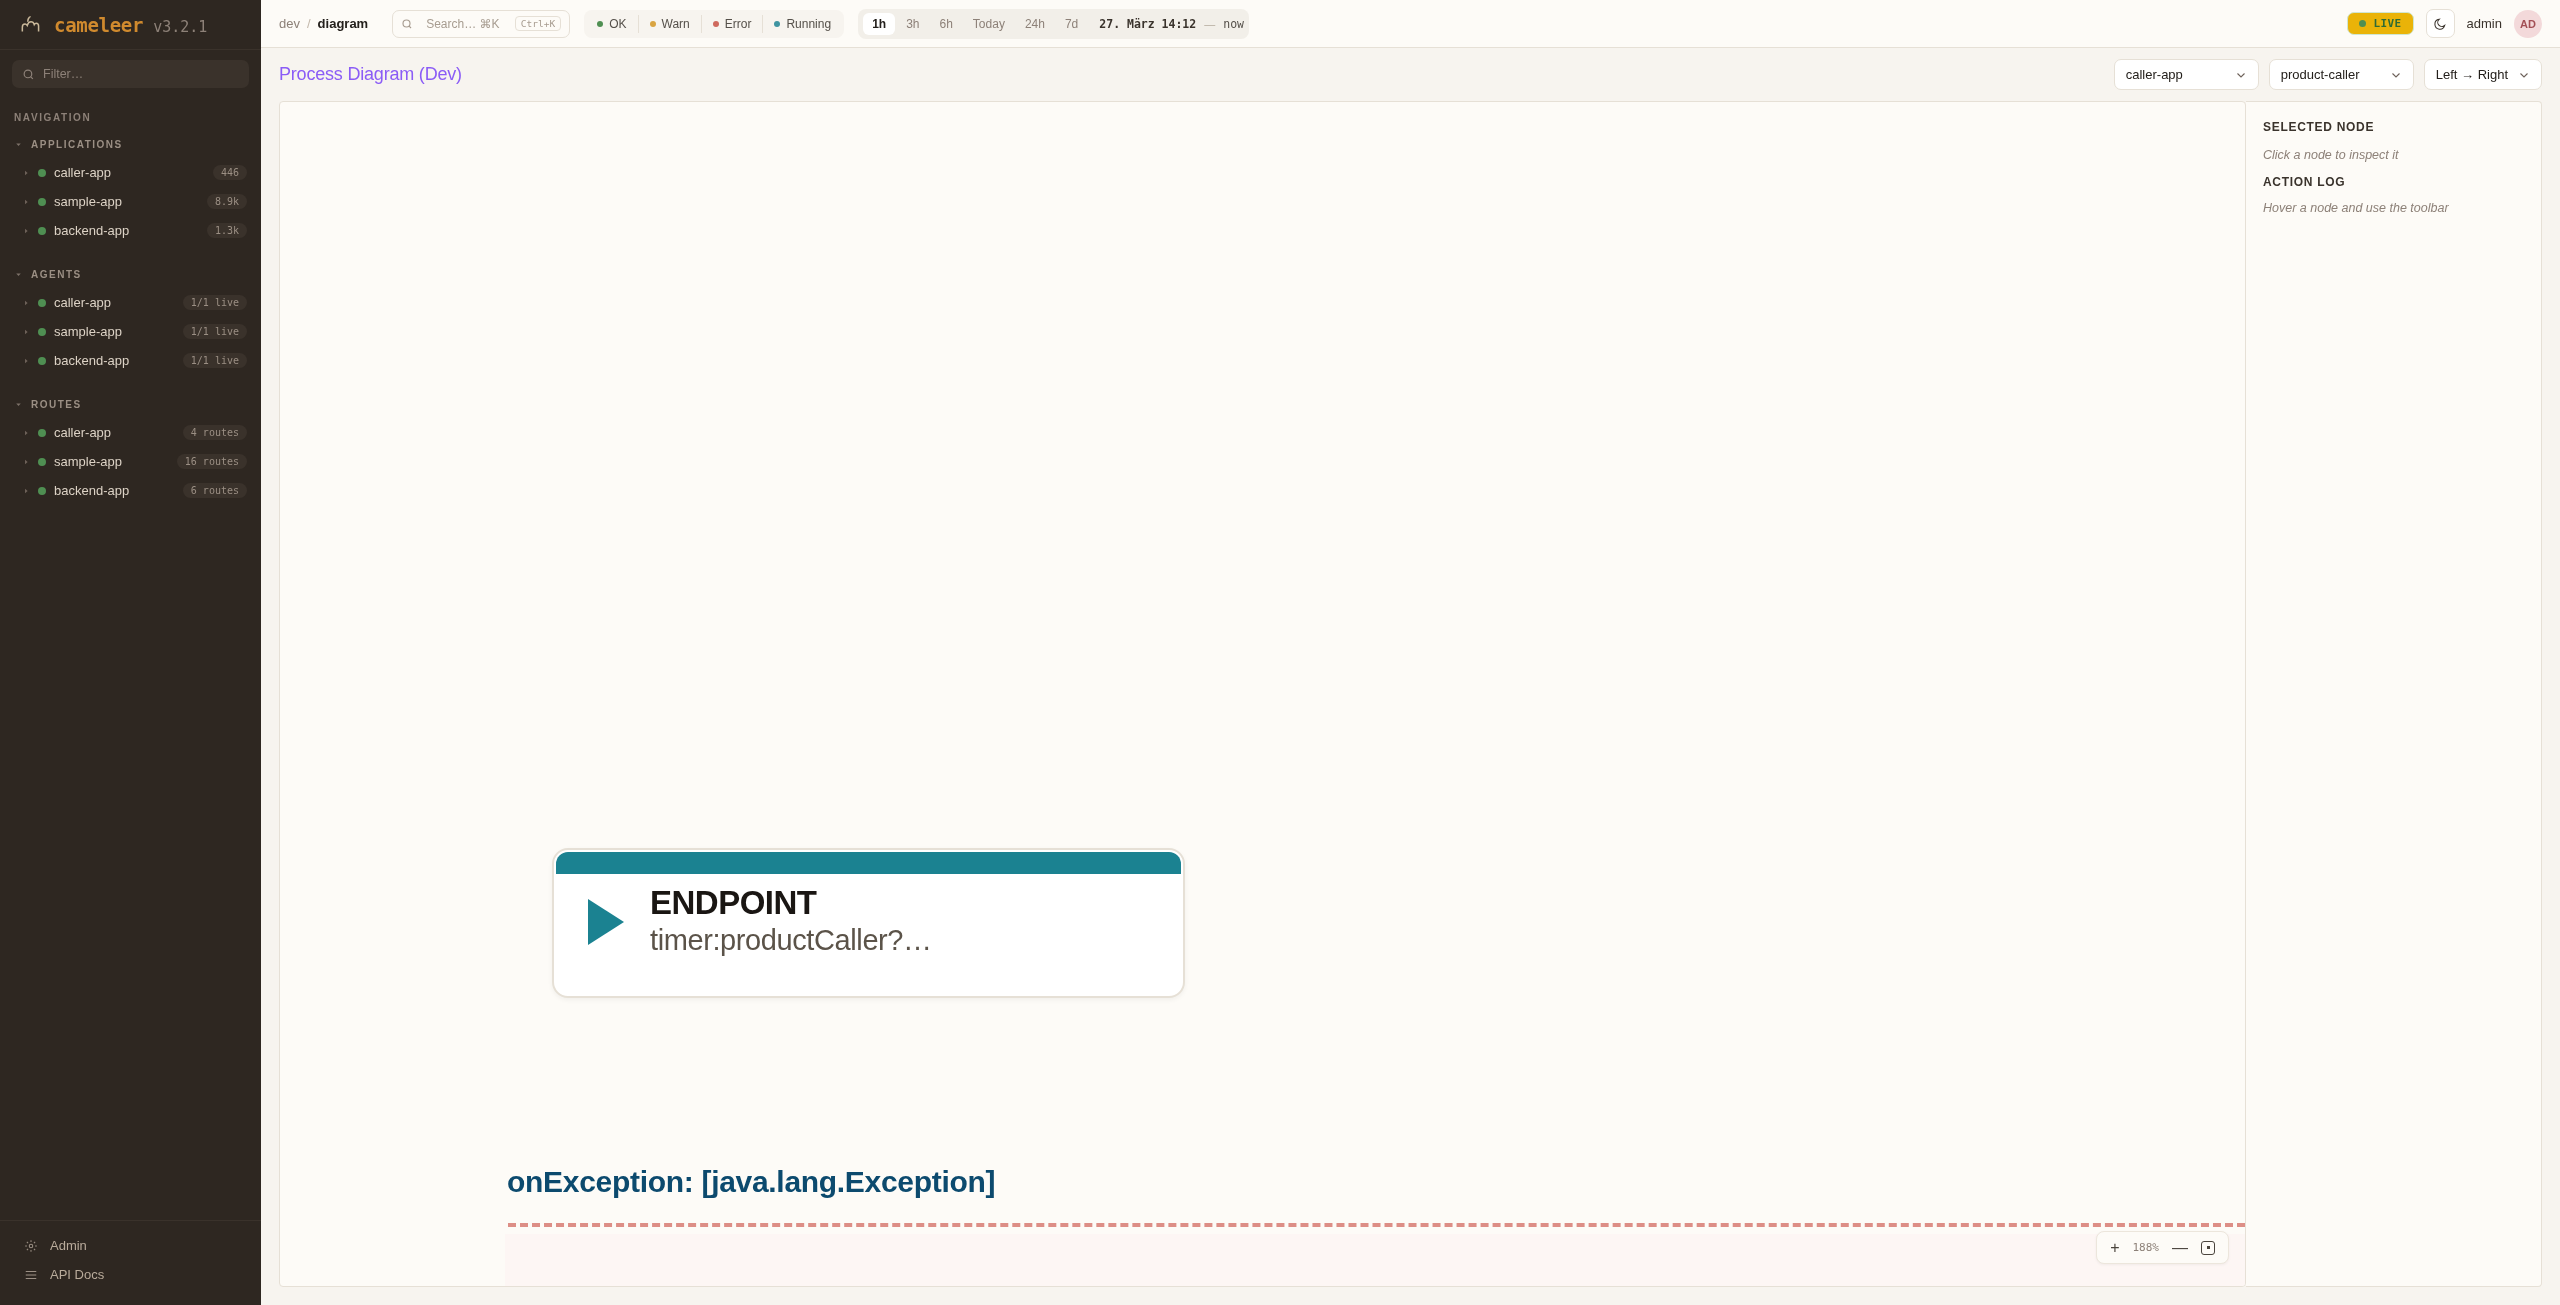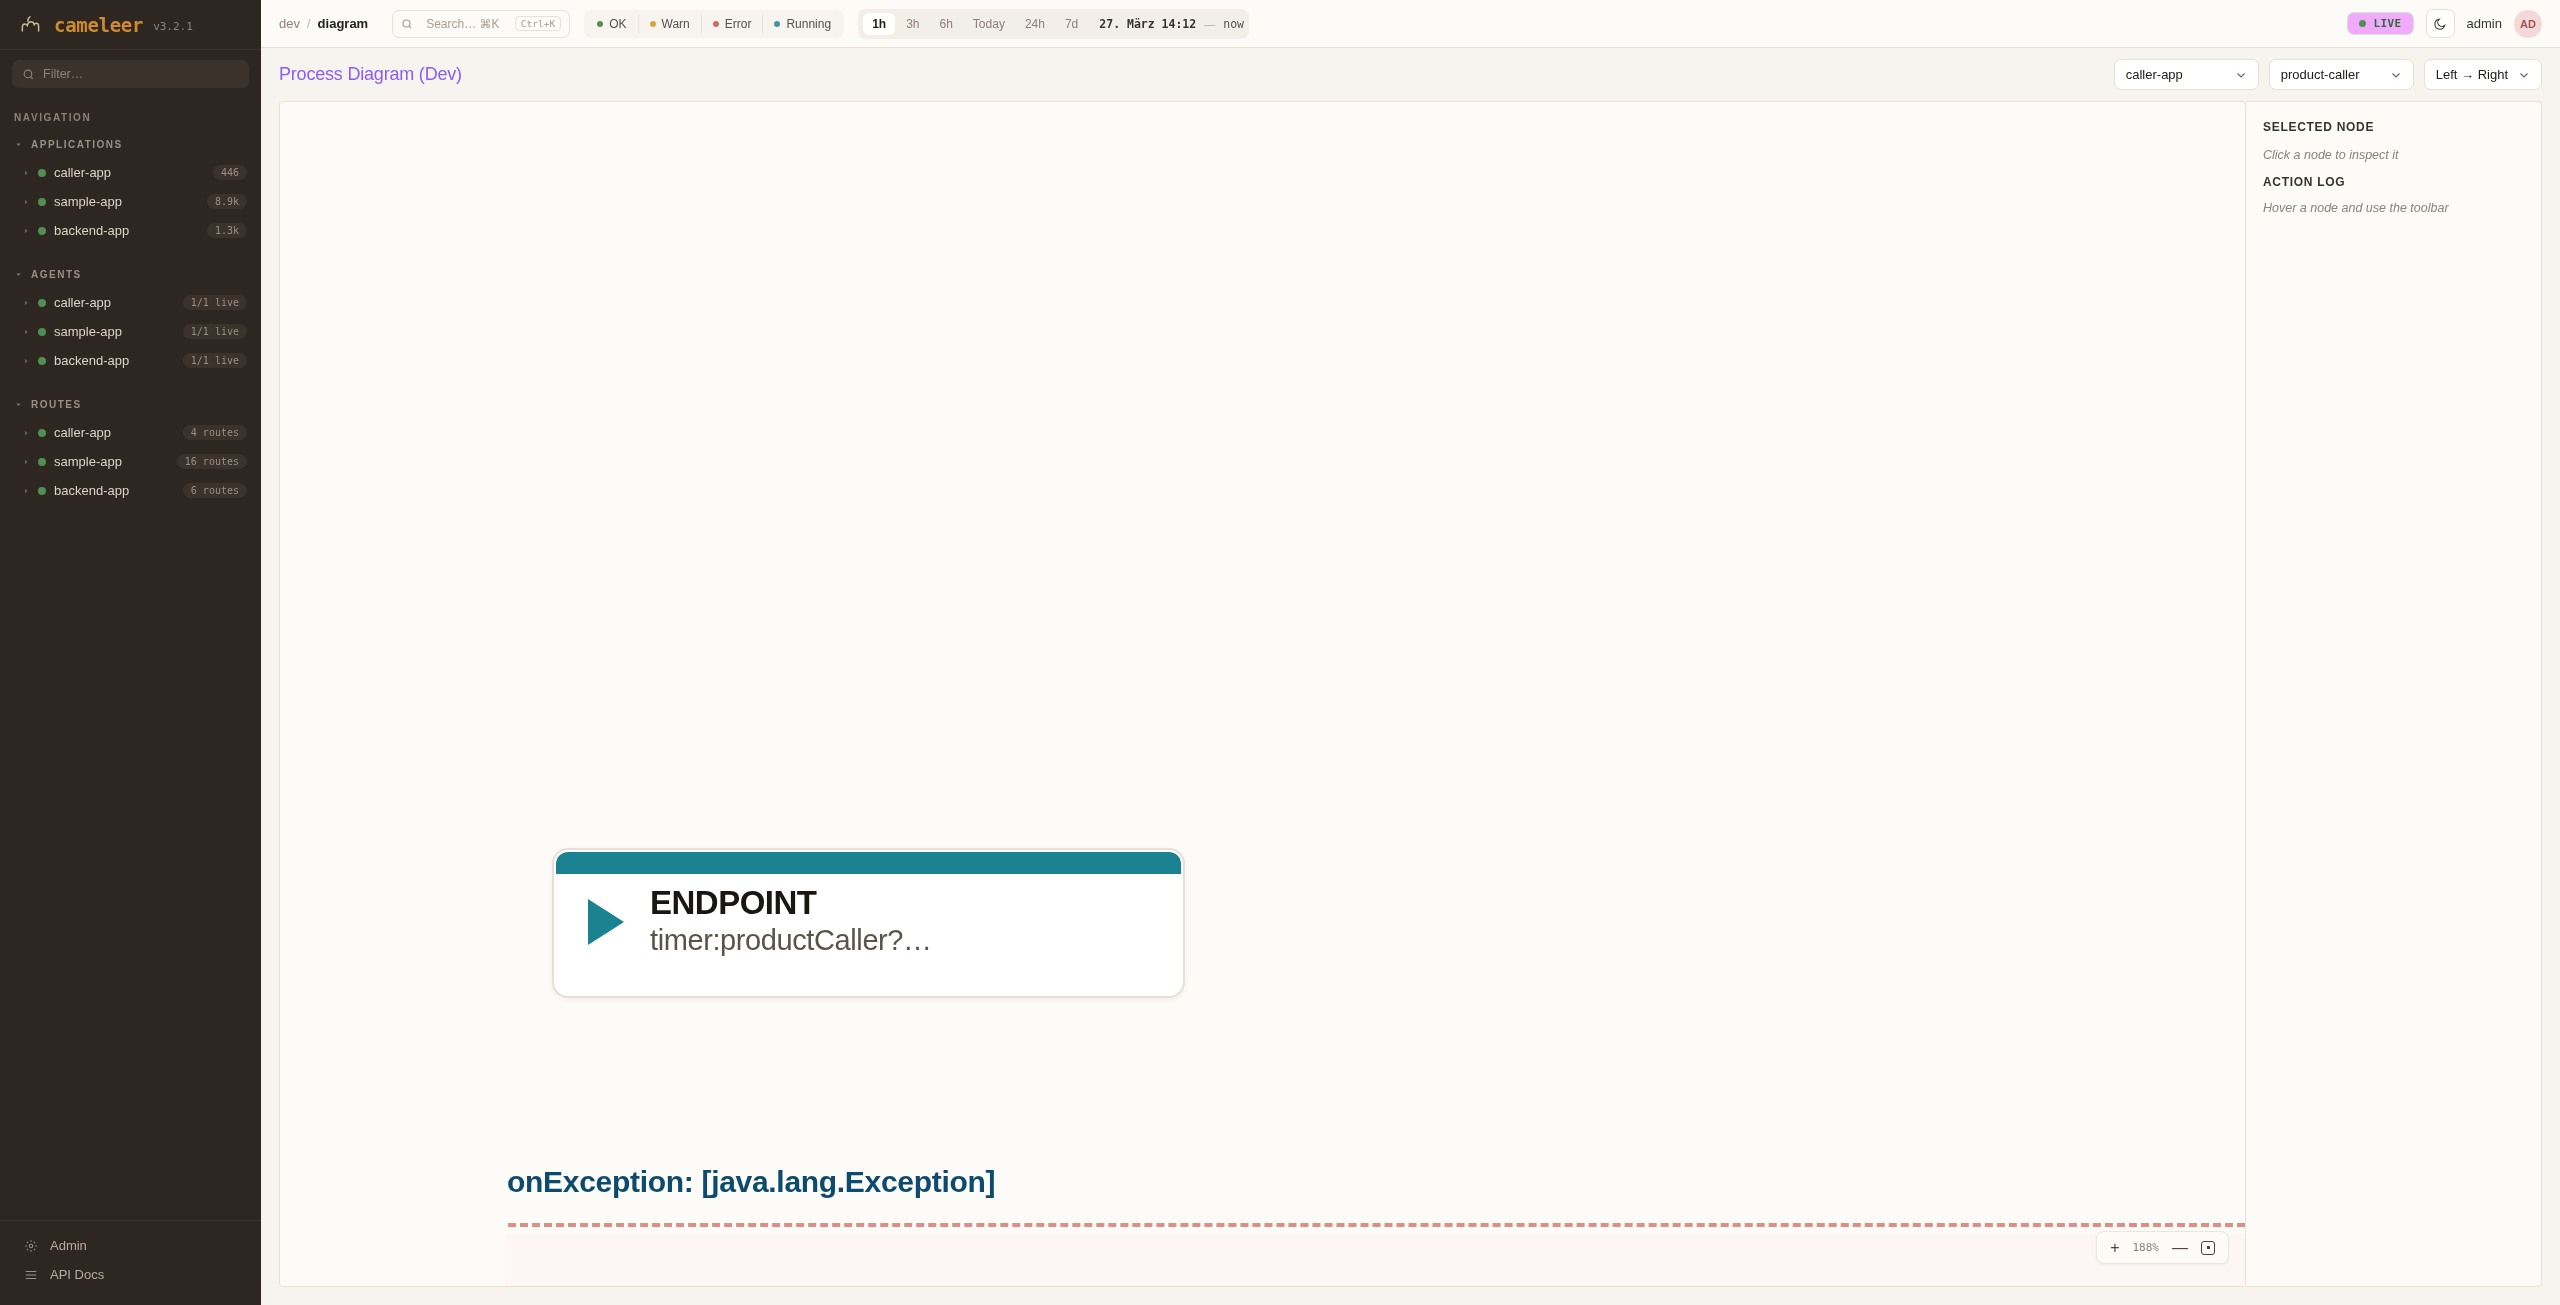--- a/index.html
+++ b/index.html
@@ -23,21 +23,21 @@
     padding: 0 18px;
     border-bottom: 1px solid #3a322b;
   }
   .brand-logo { width: 26px; height: 26px; color: #c9b89a; flex: none; }
   .brand-name {
     font-family: "DejaVu Sans Mono", monospace;
     font-size: 19px; font-weight: 700; color: #d08a2e; letter-spacing: -0.3px;
   }
   .brand-ver {
     font-family: "DejaVu Sans Mono", monospace;
-    font-size: 11px; color: #8d8178; margin-top: 4px;
+    font-size: 15px; color: #8d8178; margin-top: 4px;
   }
   .filter-wrap { padding: 10px 12px 4px 12px; }
   .filter-box {
     height: 28px; background: #3a322b; border-radius: 7px;
     display: flex; align-items: center; gap: 8px; padding: 0 10px;
   }
   .filter-ico { width: 13px; height: 13px; color: #8d8178; flex: none; }
   .filter-ph { font-size: 12.5px; color: #8d8178; }
 
   .nav-scroll { flex: 1; overflow: hidden; padding-top: 12px; }
@@ -133,21 +133,21 @@
   .range-abs {
     font-family: "DejaVu Sans Mono", monospace; font-size: 11.5px;
     color: #3a332c; font-weight: 700; padding-left: 10px;
   }
   .range-dash { color: #b5aa9d; padding: 0 6px; font-size: 11px; }
   .range-now { font-family: "DejaVu Sans Mono", monospace; font-size: 11.5px; color: #55504a; }
 
   .top-right { margin-left: auto; display: flex; align-items: center; gap: 12px; }
   .live {
     display: flex; align-items: center; gap: 7px;
-    background: #f0abfc; border: 1px solid #cfe6d2; border-radius: 7px;
+    background: #eab308; border: 1px solid #cfe6d2; border-radius: 7px;
     padding: 4px 11px;
     font-family: "DejaVu Sans Mono", monospace; font-size: 11px;
     color: #2f6b35; font-weight: 700; letter-spacing: 0.4px;
   }
   .live-dot { width: 7px; height: 7px; border-radius: 50%; background: #4f8f52; }
   .theme-btn {
     width: 29px; height: 29px; border: 1px solid #e6e0d6; border-radius: 7px;
     background: #fff; display: flex; align-items: center; justify-content: center;
   }
   .moon { width: 14px; height: 14px; color: #3a332c; }

